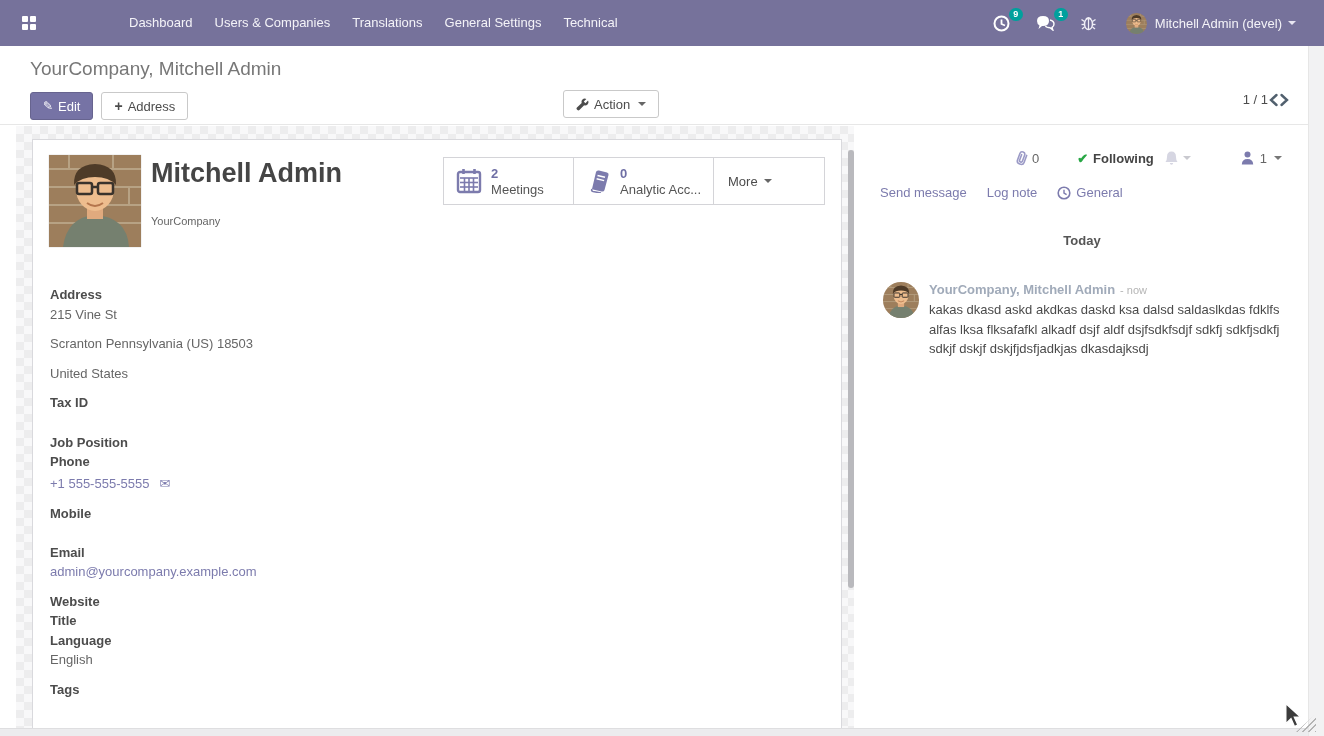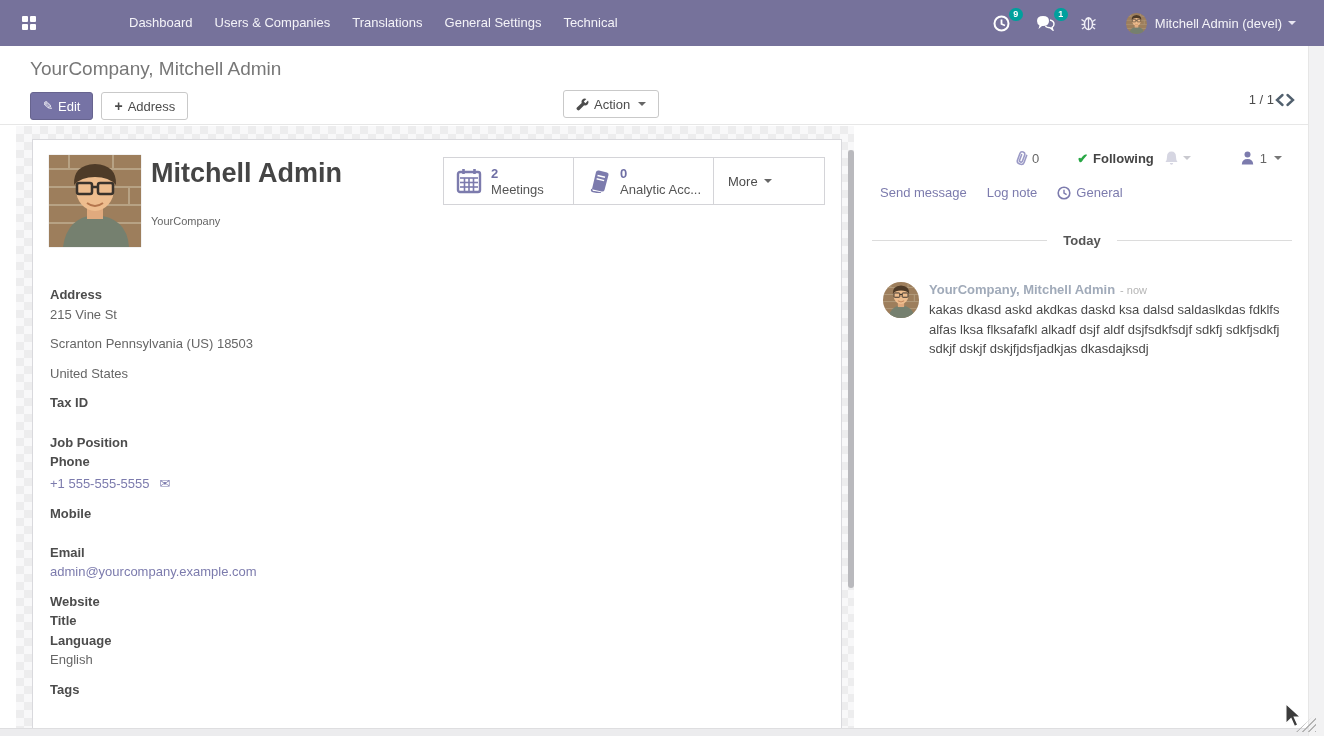--- a/index.html
+++ b/index.html
@@ -32,21 +32,21 @@
   .breadcrumb { position:absolute; top:12px; left:30px; font-size:19px; color:#777; cursor:pointer; }
   .cp-left { position:absolute; top:46px; left:30px; display:flex; gap:8px; }
   .btn { height:28px; font-size:13px; border-radius:3px; border:1px solid #c9c9c9; background:#fff;
          color:#4c4c4c; padding:0 12px; cursor:pointer; display:flex; align-items:center; gap:5px;
          font-family:"Liberation Sans", sans-serif; }
   .btn-primary { background:#7673a5; border-color:#67648f; color:#fff; }
   .pencil { font-size:12px; }
   .plus { font-weight:bold; font-size:14px; line-height:1; }
   .action-wrap { position:absolute; top:44px; left:563px; }
   .btn .caret { border-top-color:#666; margin-left:3px; }
-  .pager { position:absolute; top:46px; right:28px; display:flex; align-items:center; gap:0;text-align:right; }
+  .pager { position:absolute; top:46px; right:34px; display:flex; align-items:center; gap:0;text-align:right; }
   .pager-count { font-size:13px; color:#4c4c4c; }
   .pager svg { cursor:pointer; display:block; }
 
   
   .content { position:absolute; top:126px; left:0; width:1308px; height:602px; overflow:hidden; }
   .form-area { position:absolute; left:16px; top:0; width:841px; height:100%;
                background:conic-gradient(#ededee 25%, #f8f8f9 0 50%, #ededee 0 75%, #f8f8f9 0) 0 0/16px 16px;
                border-right:1px solid #e2e2e6; }
   .sheet { position:absolute; left:16px; top:13px; width:810px; height:1300px;
            background:#fff; border:1px solid #d9d9dd; padding:15px 16px; }
@@ -82,21 +82,21 @@
   .ct-count { font-size:13px; color:#666; margin-left:4px; }
   .following { margin-left:38px; font-size:13px; font-weight:bold; color:#444; display:flex; align-items:center; gap:5px; }
   .check { color:#28a745; font-size:13px; }
   .bell-wrap { margin-left:10px; display:flex; align-items:center; gap:4px; }
   .bell-wrap .caret { border-top-color:#c9c9cf; }
   .pers-wrap { margin-left:50px; display:flex; align-items:center; gap:3px; }
   .pers-wrap .caret { border-top-color:#777; margin-left:4px; }
   .chat-actions { display:flex; gap:20px; padding-left:26px; margin-top:19px; }
   .chat-actions a { font-size:13px; color:#7c7bad; cursor:pointer; text-decoration:none;
                     display:flex; align-items:center; gap:5px; }
-  .divider { display:flex; align-items:center; margin:33px 16px 0 18px; }
+  .divider { display:flex; align-items:center; margin:33px 16px 0 18px;flex-direction:column; }
   .divider .line { flex:1; height:1px; background:#dcdcdc; }
   .divider .dtxt { font-size:13px; font-weight:bold; color:#555; padding:0 16px; }
   .message { display:flex; padding:0 16px 0 29px; margin-top:34px; }
   .avatar-msg { width:36px; height:36px; border-radius:50%; overflow:hidden; flex:0 0 auto; }
   .msg-body { margin-left:10px; }
   .msg-head { display:flex; align-items:baseline; gap:5px; }
   .msg-author { font-size:13px; font-weight:bold; color:#a0aab9; cursor:pointer; }
   .msg-time { font-size:11px; color:#b5b5b5; }
   .msg-text { font-size:13px; color:#4a4a4a; line-height:19.5px; margin-top:3px; width:352px; }
 

